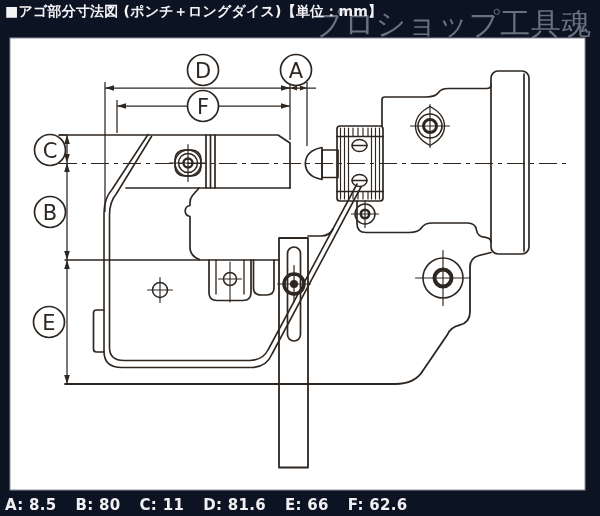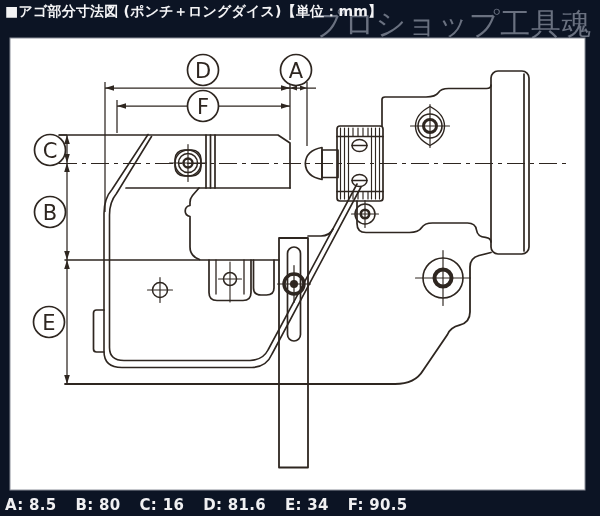--- a/index.html
+++ b/index.html
@@ -183,19 +183,19 @@
       <g>
         <circle cx="49" cy="322" r="15.5" fill="#ffffff" stroke="#2e2620" stroke-width="1.7"></circle>
         <text class="circ-letter" x="49" y="329.5">E</text>
       </g>
     </g>
   </svg>
 
   <div id="footer">
     <span>A: 8.5</span>
     <span>B: 80</span>
-    <span>C: 16</span>
+    <span>C: 11</span>
     <span>D: 81.6</span>
-    <span>E: 34</span>
-    <span>F: 90.5</span>
+    <span>E: 66</span>
+    <span>F: 62.6</span>
   </div>
 
 </div>
 
 </body></html>

